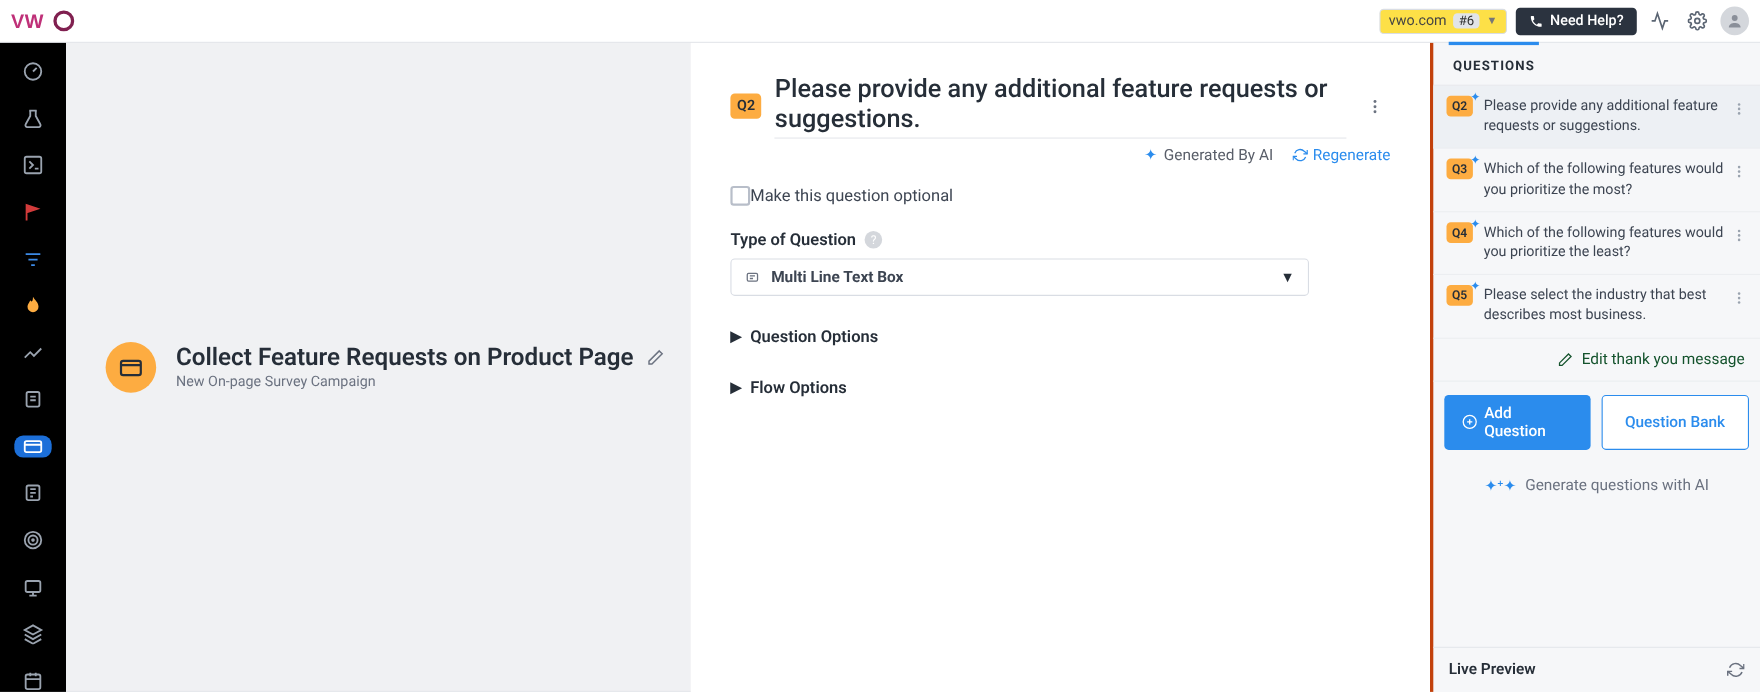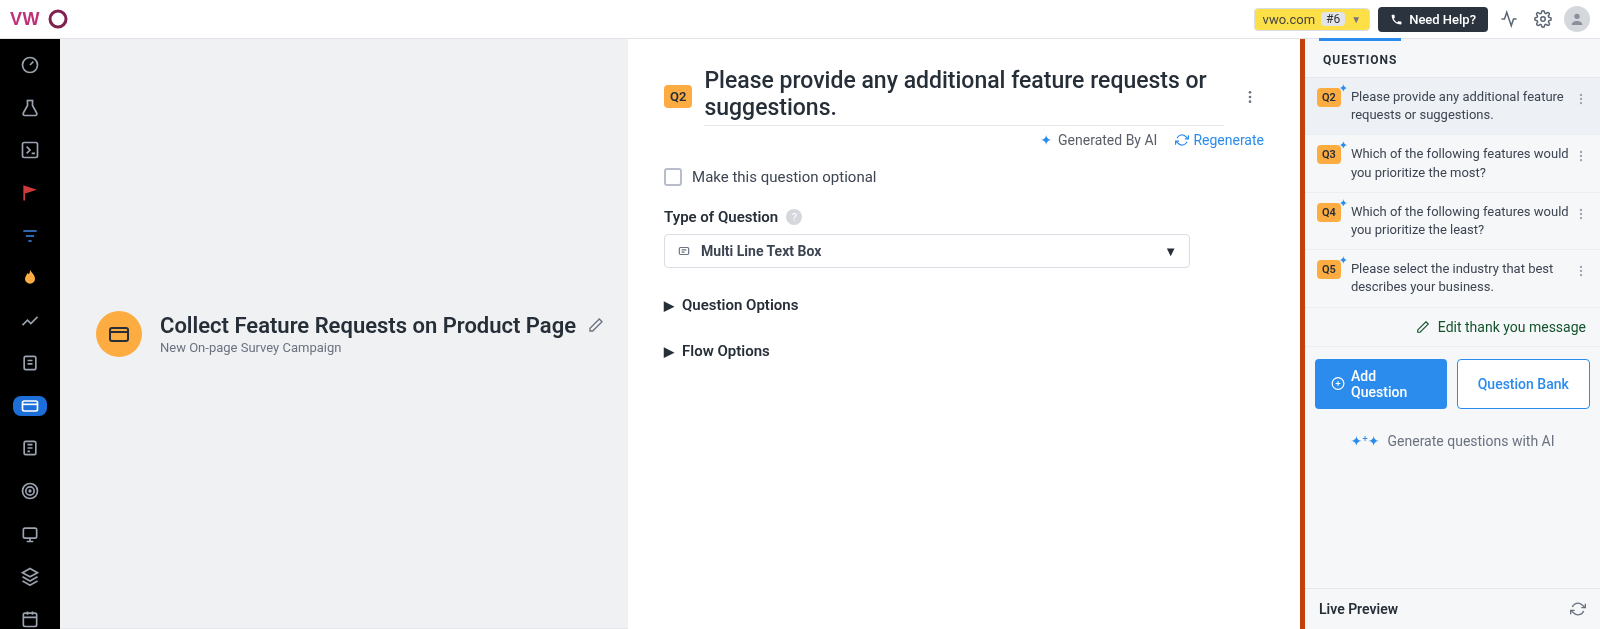--- a/index.html
+++ b/index.html
@@ -29,33 +29,33 @@
 
 .page-header { background: #f0f1f3; border-bottom: 1px solid #e5e7eb; padding: 14px 24px 14px 36px; display: flex; align-items: center; gap: 18px; }
 .survey-icon { width: 46px; height: 46px; border-radius: 50%; background: #fdac41; display: flex; align-items: center; justify-content: center; color: #262e38; }
 .page-title-row { display: flex; align-items: center; gap: 12px; }
 .page-title { font-size: 22px; font-weight: 600; color: #262e38; }
 .page-sub { font-size: 13px; color: #6b7280; margin-top: 2px; }
 .pencil { color: #6b7280; width: 16px; height: 16px; }
 
 .body-row { display: flex; flex: 1; min-height: 0; }
 .editor-col { flex: 1; background: #fff; padding: 28px 36px; overflow: auto; }
-.right-col { width: 300px; background: #f6f7f9; border-left: 5px solid #c2410c; display: flex; flex-direction: column; }
+.right-col { width: 300px; background: #f6f7f9; border-left: 3px solid #c2410c; display: flex; flex-direction: column; }
 
 .q-row { display: flex; align-items: center; gap: 12px; margin-bottom: 6px; }
 .q-badge { background: #fdac41; color: #262e38; font-weight: 600; font-size: 13px; padding: 4px 6px; border-radius: 4px; }
 .q-title { flex: 1; font-size: 23px; font-weight: 500; color: #262e38; border-bottom: 1px solid #e5e7eb; padding-bottom: 4px; }
 .kebab { color: #6b7280; padding: 6px; }
 
 .ai-row { display: flex; justify-content: flex-end; align-items: center; gap: 18px; margin-top: 6px; margin-bottom: 20px; }
 .ai-label { display: flex; align-items: center; gap: 6px; font-size: 14px; color: #595e69; }
 .sparkle { color: #2b8ced; }
 .regenerate { display: flex; align-items: center; gap: 4px; color: #2b8ced; font-size: 14px; }
 
-.chk-row { display: flex; align-items: center; gap: 10px; margin-bottom: 22px; }
+.chk-row { display: flex; align-items: center; margin-bottom: 22px; }
 .chk-box { width: 18px; height: 18px; border: 2px solid #b8bec9; border-radius: 3px; }
 .chk-label { font-size: 15px; color: #3d4552; }
 
 .field-label-row { display: flex; align-items: center; gap: 8px; margin-bottom: 8px; }
 .field-label { font-weight: 600; font-size: 15px; color: #262e38; }
 .help-q { width: 16px; height: 16px; border-radius: 50%; background: #d4d7dc; color: #fff; font-size: 11px; display: flex; align-items: center; justify-content: center; }
 
 .select-box { width: 526px; border: 1px solid #d9dde4; border-radius: 4px; padding: 8px 12px; display: flex; align-items: center; gap: 10px; background: #fff; font-size: 14px; color: #3d4552; font-weight: bold; }
 .select-box .opt-icon { color: #6b7280; }
 .select-box .chev { margin-left: auto; color: #262e38; font-size: 13px; }
@@ -340,21 +340,21 @@
                   <circle cx="12" cy="12" r="2"></circle>
                   <circle cx="12" cy="19" r="2"></circle>
                 </svg>
     </div>
             </div>
             <div class="qitem">
     <div class="badge-wrap">
       <span class="small-badge">Q5</span>
       <span class="spk">✦</span>
     </div>
-    <div class="qtext">Please select the industry that best describes your business.</div>
+    <div class="qtext">Please select the industry that best describes most business.</div>
     <div class="kebab">
       <svg width="14" height="14" viewBox="0 0 24 24" fill="currentColor">
                   <circle cx="12" cy="5" r="2"></circle>
                   <circle cx="12" cy="12" r="2"></circle>
                   <circle cx="12" cy="19" r="2"></circle>
                 </svg>
     </div>
             </div>
           </div>
         <div class="action-link blue">

